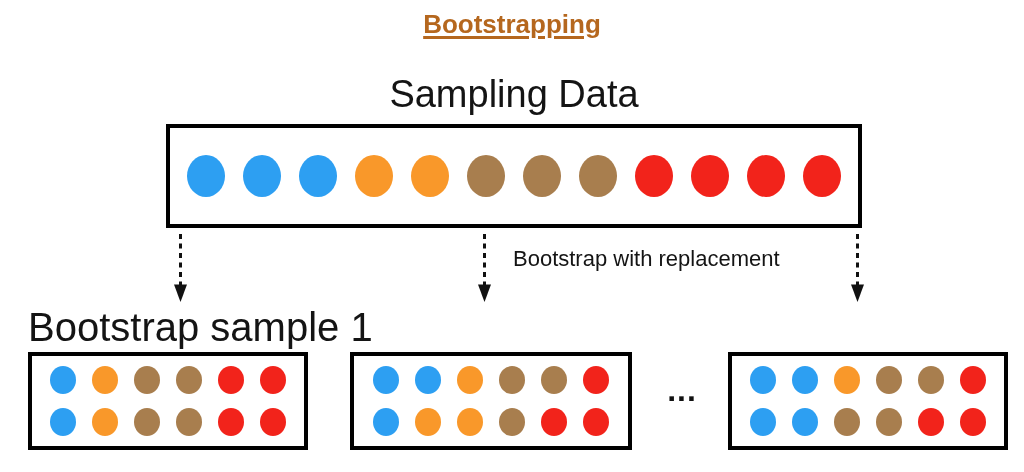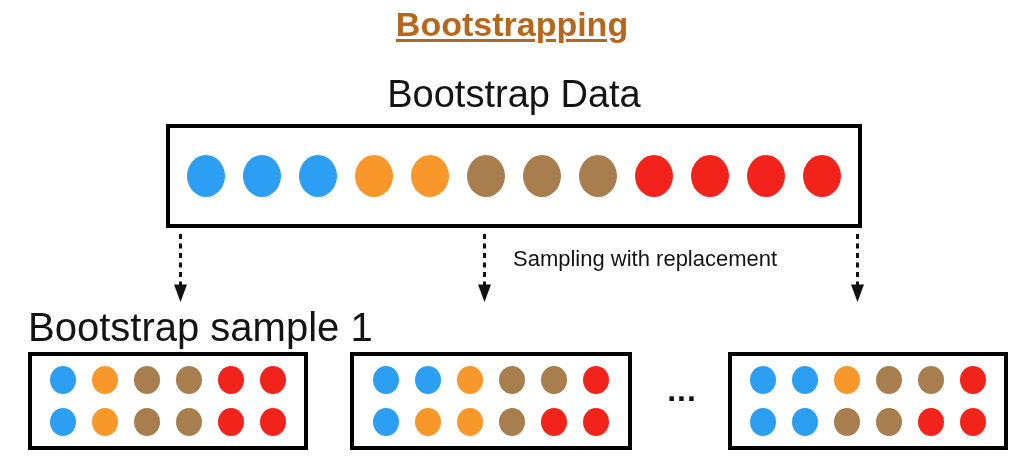--- a/index.html
+++ b/index.html
@@ -2,21 +2,21 @@
 <html><head>
 <meta charset="utf-8">
 <style>
   html, body { margin: 0; padding: 0; background: #ffffff; }
   .canvas {
     position: relative; width: 1024px; height: 472px; background: #ffffff;
     font-family: "Liberation Sans", sans-serif; color: #111; overflow: hidden;
   }
   .title {
     position: absolute; top: 7px; left: 0; width: 100%;
-    text-align: center; font-size: 34px; font-weight: bold; line-height: 34px;
+    text-align: center; font-size: 26px; font-weight: bold; line-height: 34px;
   }
   .title .underlined {
     text-decoration: underline; text-decoration-thickness: 2.5px; text-underline-offset: 3px;
   }
   .orig-label {
     position: absolute; left: 166px; top: 72px; width: 696px;
     text-align: center; font-size: 38px; line-height: 44px; color: #141414;
   }
   .orig-box {
     position: absolute; left: 166px; top: 124px; width: 696px; height: 104px;
@@ -47,21 +47,21 @@
 </style>
 </head>
 <body>
 
 <div class="canvas">
 
   <div class="title">
     <span class="underlined" style="color: rgb(181, 103, 30);">Bootstrapping</span>
   </div>
 
-  <div class="orig-label">Bootstrap Data</div>
+  <div class="orig-label">Sampling Data</div>
 
   <div class="orig-box">
       <span class="dot-lg" style="background: rgb(45, 159, 242);"></span>
       <span class="dot-lg" style="background: rgb(45, 159, 242);"></span>
       <span class="dot-lg" style="background: rgb(45, 159, 242);"></span>
       <span class="dot-lg" style="background: rgb(249, 152, 42);"></span>
       <span class="dot-lg" style="background: rgb(249, 152, 42);"></span>
       <span class="dot-lg" style="background: rgb(168, 126, 78);"></span>
       <span class="dot-lg" style="background: rgb(168, 126, 78);"></span>
       <span class="dot-lg" style="background: rgb(168, 126, 78);"></span>
@@ -79,21 +79,21 @@
   <svg class="arrow" style="left:476px; top:232px" width="17" height="72">
     <line x1="8.5" y1="2" x2="8.5" y2="53" stroke="#111" stroke-width="3" stroke-dasharray="5 4.5"></line>
     <polygon points="8.5,70 2,52.5 15,52.5" fill="#111"></polygon>
   </svg>
 
   <svg class="arrow" style="left:849px; top:232px" width="17" height="72">
     <line x1="8.5" y1="2" x2="8.5" y2="53" stroke="#111" stroke-width="3" stroke-dasharray="5 4.5"></line>
     <polygon points="8.5,70 2,52.5 15,52.5" fill="#111"></polygon>
   </svg>
 
-  <div class="sampling-label">Sampling with replacement</div>
+  <div class="sampling-label">Bootstrap with replacement</div>
 
   <div class="sample-label" style="left:28px; width:280px">
     <span>Bootstrap sample</span>
     <span>1</span>
   </div>
 
 
 
   <div class="sample-box" style="left:28px; width:280px">
     <div class="dot-row">

